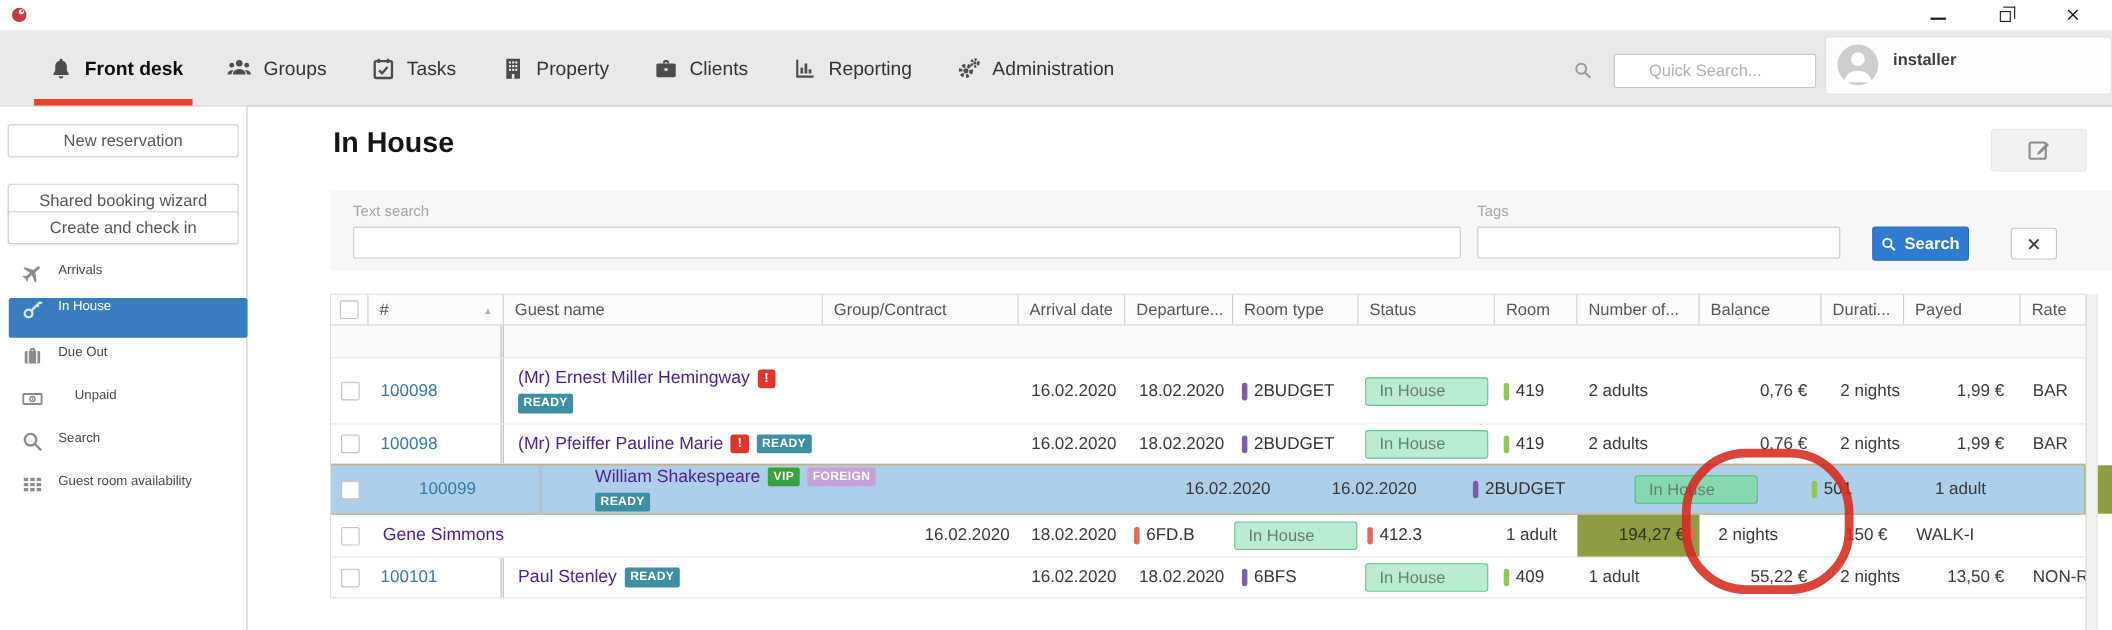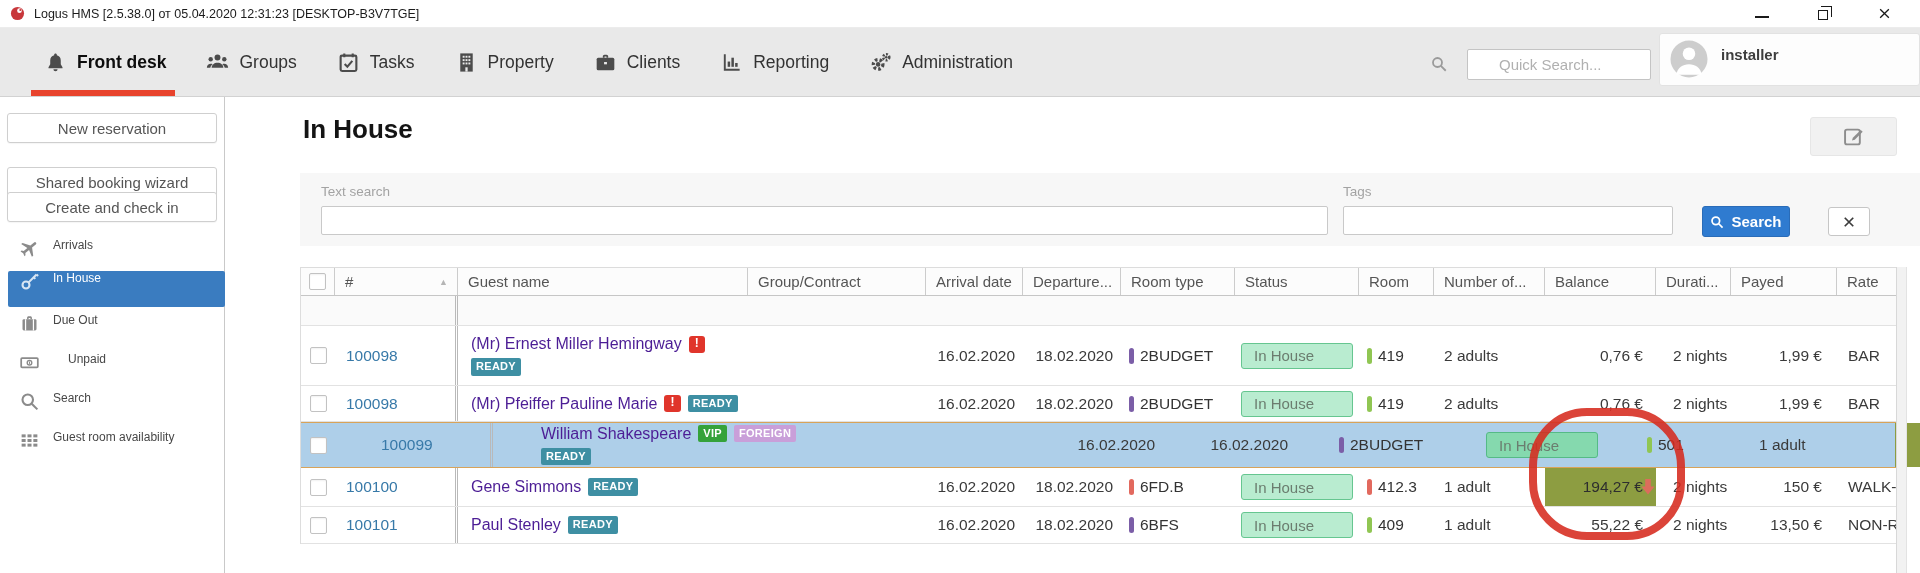--- a/index.html
+++ b/index.html
@@ -134,21 +134,20 @@
 <div id="app">
 
   <div id="titlebar">
     <span id="app-logo">
       <svg viewBox="0 0 16 16">
           <circle cx="8" cy="8" r="7" fill="#c8373b"></circle>
           <circle cx="10.1" cy="5" r="2.5" fill="#fff"></circle>
           <circle cx="11" cy="4.3" r="1.1" fill="#c8373b"></circle>
         </svg>
     </span>
-    <span id="window-title">Logus HMS [2.5.38.0] от 05.04.2020 12:31:23 [DESKTOP-B3V7TGE]</span>
     <span class="win-btn" id="win-min">
         <span class="ic-min"></span>
       </span>
     <span class="win-btn" id="win-restore">
         <span class="ic-restore"></span>
       </span>
     <span class="win-btn" id="win-close">
       <svg viewBox="0 0 24 24" stroke="#1a1a1a" stroke-width="2.4" fill="none">
           <path d="M4 4l16 16M20 4L4 20"></path>
         </svg>
@@ -529,21 +528,20 @@
             </span>
           </div>
           <div class="cell c-dur">0 nights</div>
           <div class="cell c-payed right">971,15 €</div>
           <div class="cell c-rate">BAR</div>
         </div>
         <div class="trow" style="grid-template-columns: 34px 123px 290px 178px 97px 98px 114px 124px 75px 111px 111px 75px 106px 60px; height: 39px;">
           <div class="cell c-check">
             <span class="cb"></span>
           </div>
-          <div class="cell c-id idcol-body">100100</div>
           <div class="cell c-guest">
             <div class="gline">
               <span class="gname">Gene Simmons</span>
               <span class="badge ready">READY</span>
             </div>
           </div>
           <div class="cell c-group"></div>
           <div class="cell c-arr right">16.02.2020</div>
           <div class="cell c-dep right">18.02.2020</div>
           <div class="cell c-rtype">

